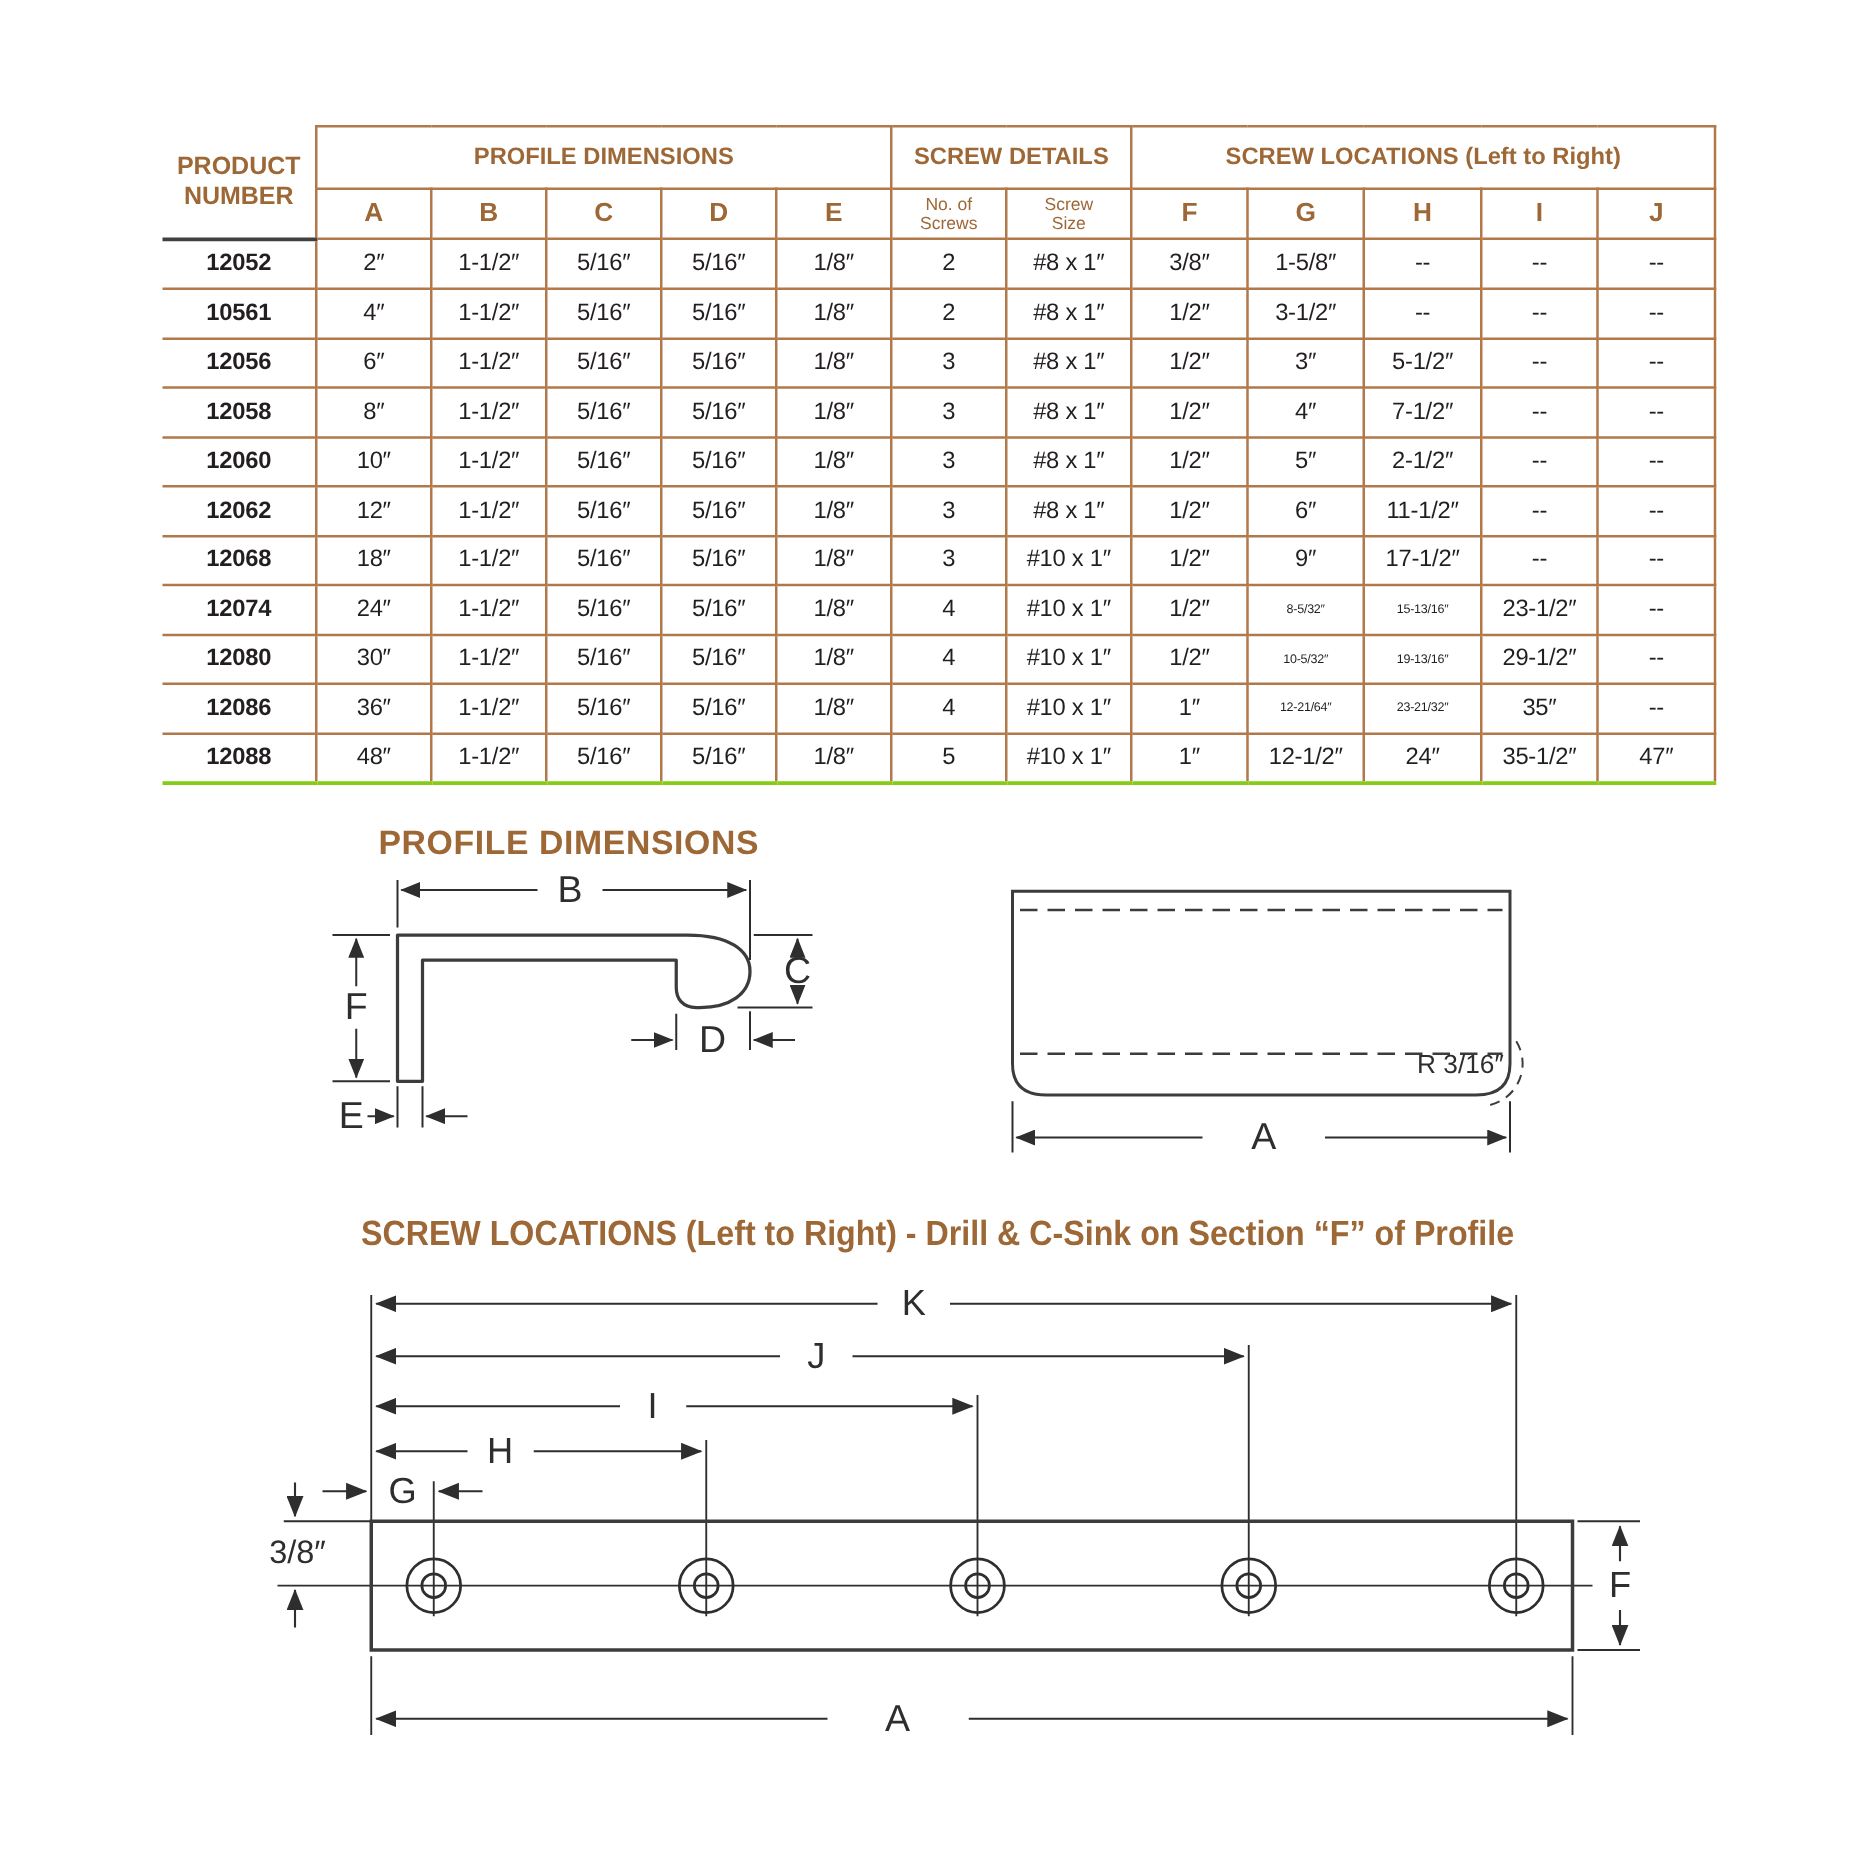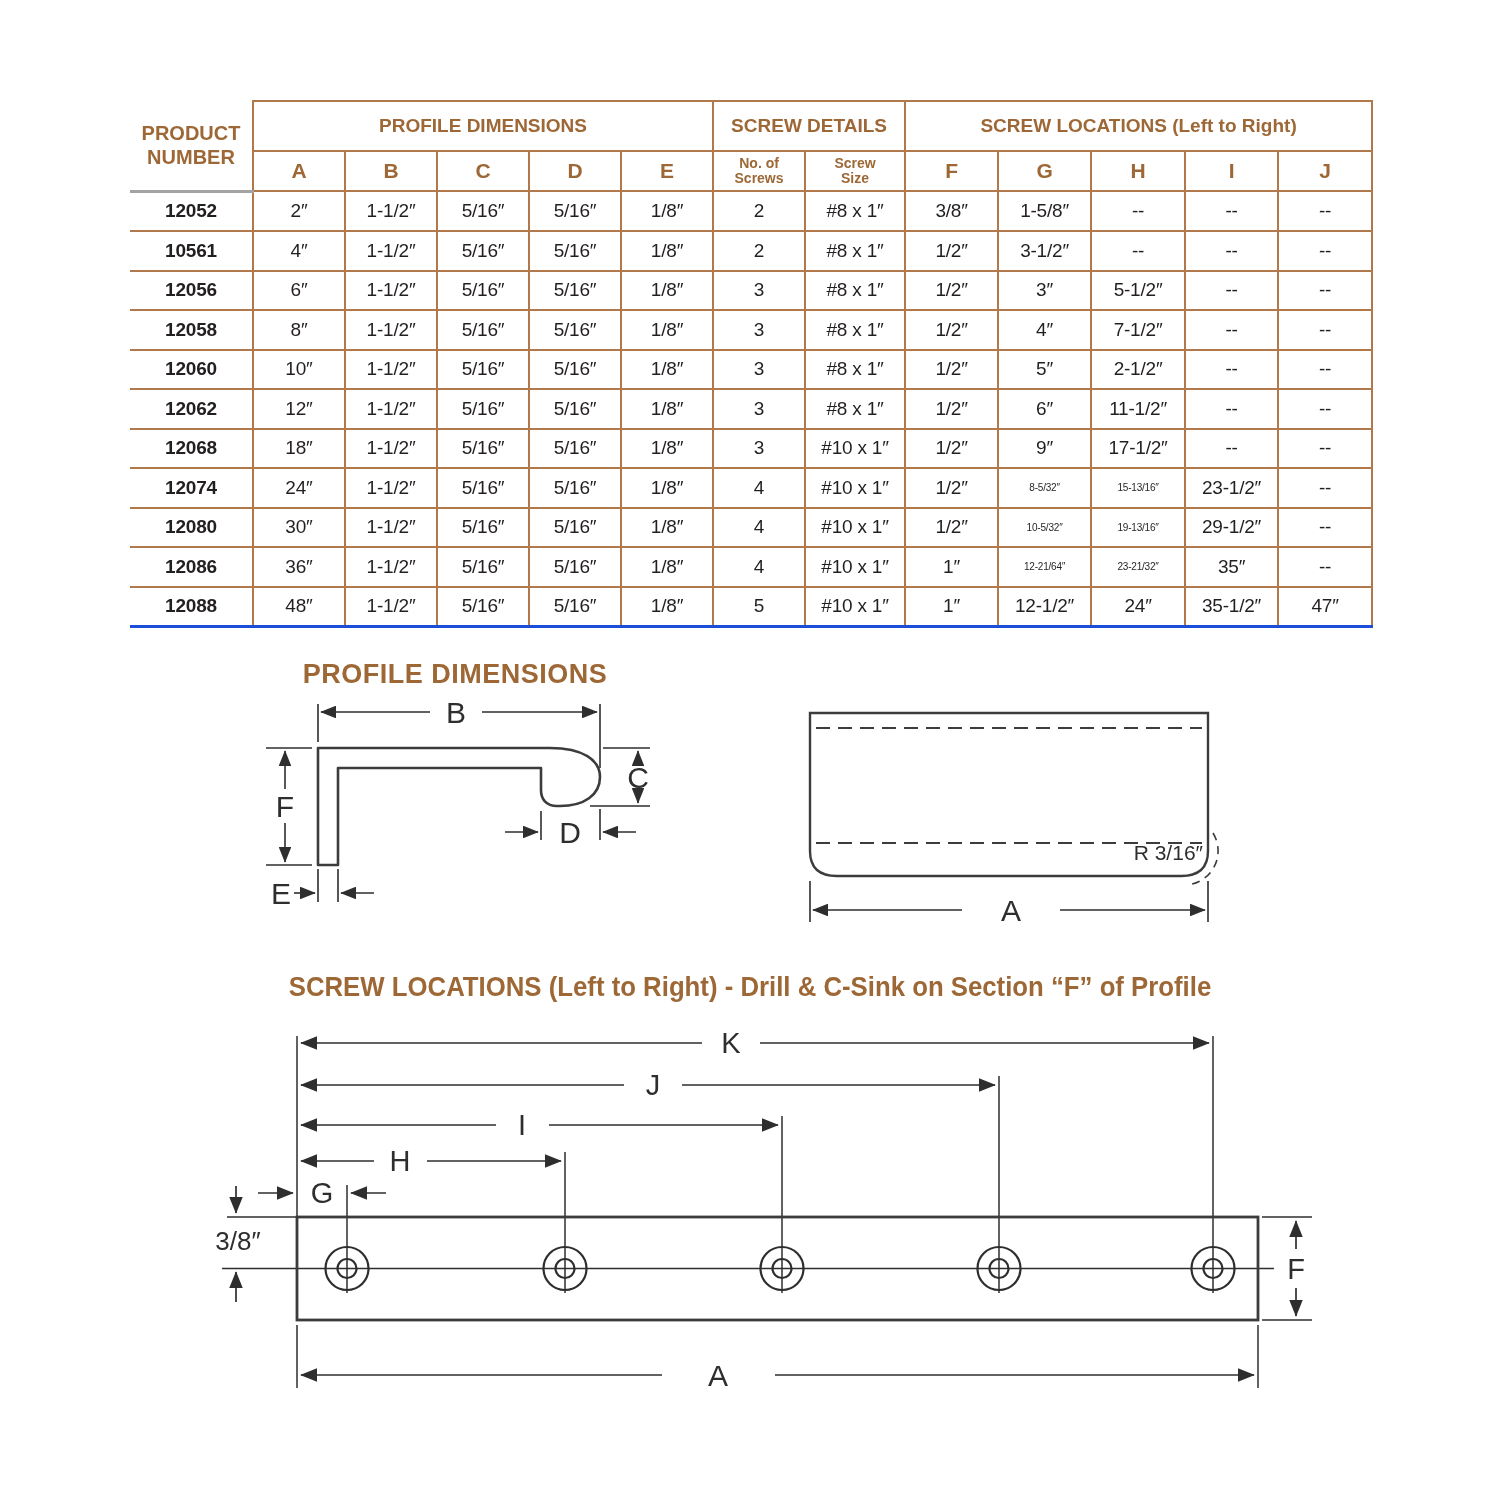--- a/index.html
+++ b/index.html
@@ -8,32 +8,32 @@
 
   
   #spec-table-wrap{position:absolute;left:130px;top:100px;width:1242px;}
   table.spec{border-collapse:collapse;table-layout:fixed;width:1242px;}
   table.spec th,table.spec td{padding:0;text-align:center;vertical-align:middle;}
 
   
   table.spec .grid{border:2px solid #b1784a;}
   thead th.grid{border-top:3px solid #b1784a;}
   thead tr.sub-row th{border-top:2px solid #b1784a;border-bottom:3px solid #7d4e2c;}
-  thead th.prod-h{border:none;border-bottom:3px solid #a3a3a3;}
+  thead th.prod-h{border:none;border-bottom:3px solid #404040;}
   tbody td{border:2px solid #b1784a;height:37.5px;font-size:19px;letter-spacing:-0.2px;}
   tbody td.prod{border-left:none;font-weight:bold;font-size:19px;}
-  tbody tr:last-child td{border-bottom:3px solid #1d4ed8;}
+  tbody tr:last-child td{border-bottom:3px solid #84cc16;}
   tbody td.small{font-size:10px;}
 
   thead th{color:#9d6836;}
   th.group-h{font-size:19px;font-weight:bold;height:48px;letter-spacing:0;}
   th.prod-h{font-size:20px;font-weight:bold;white-space:pre-line;line-height:1.2;}
   tr.sub-row th{height:38px;}
   tr.sub-row th.letter{font-size:21px;font-weight:bold;}
-  tr.sub-row th.sub{font-size:14px;font-weight:bold;white-space:pre-line;line-height:1.05;}
+  tr.sub-row th.sub{font-size:14px;font-weight:normal;white-space:pre-line;line-height:1.05;}
 
   
   .diag-title{position:absolute;font-weight:bold;color:#9d6836;text-align:center;line-height:1;}
   #t-profile{left:250px;top:661px;width:410px;font-size:27px;letter-spacing:0.5px;}
   #t-topview{left:805px;top:661px;width:420px;font-size:27px;letter-spacing:0.2px;}
   #t-screw{left:0px;top:973px;width:1500px;font-size:28px;transform:scaleX(0.92);transform-origin:50% 50%;}
 
   .dsvg{position:absolute;}
   svg text{font-family:"Liberation Sans", sans-serif;fill:#2e2e2e;}
 </style>

